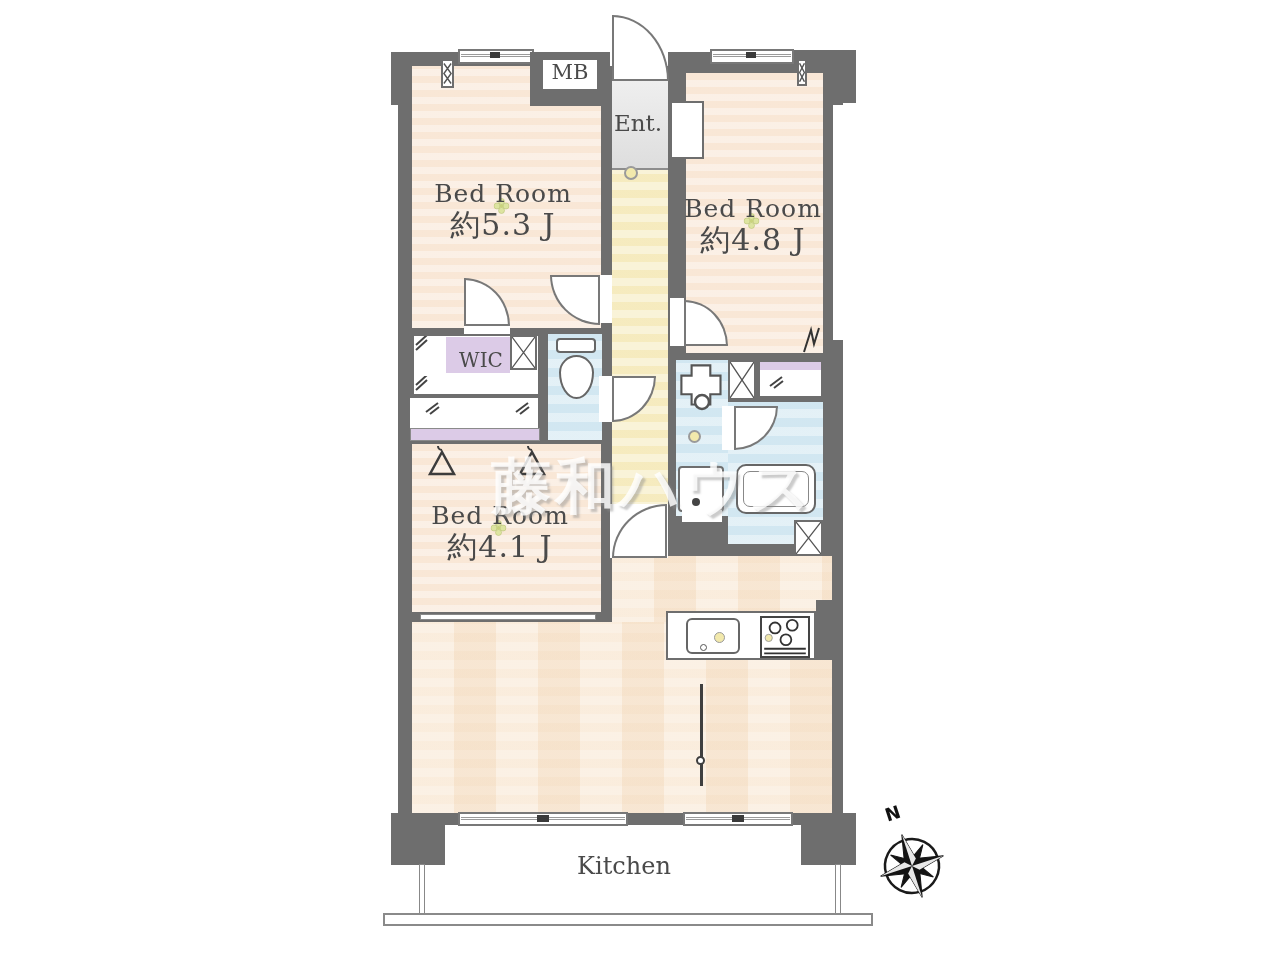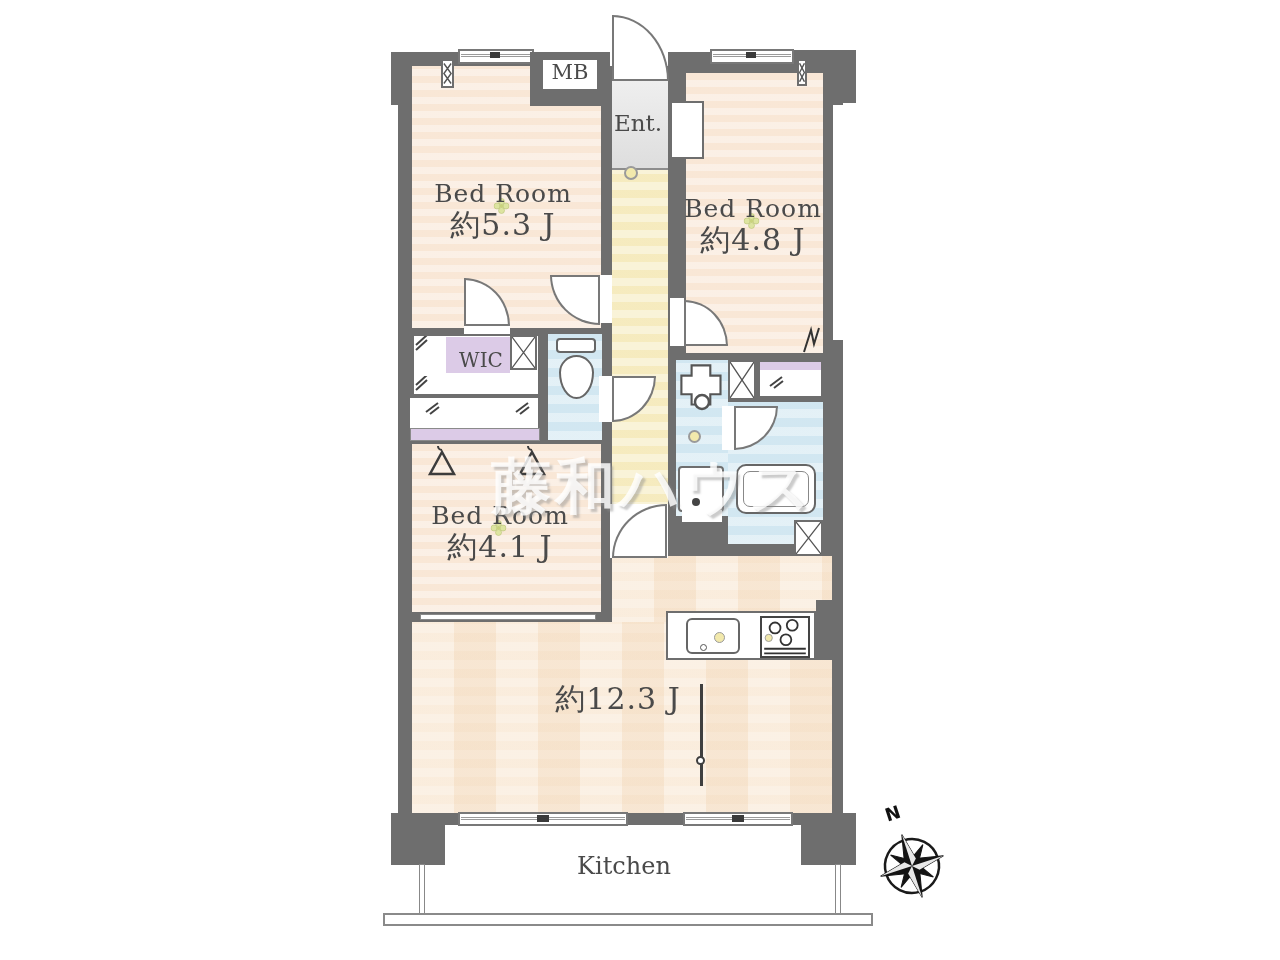--- a/index.html
+++ b/index.html
@@ -251,21 +251,20 @@
             <circle cx="8" cy="12.5" r="3"></circle>
             <circle cx="3.5" cy="8" r="3"></circle>
             <circle cx="12.5" cy="8" r="3"></circle>
           </g>
           <circle cx="8" cy="8" r="2" fill="#c9d37e"></circle>
         </svg>
       <span>約4.1 J</span>
     </div>
   </div>
   <div class="abs lbl" style="left:618px;top:682px;">
-    <div class="ar">約12.3 J</div>
   </div>
 
   <div class="abs" id="watermark">藤和ハウス</div>
 
   <svg class="abs" style="left:862px;top:798px;" width="92" height="116" viewBox="0 0 92 116">
     <g transform="translate(50,68) rotate(-18)">
       <circle cx="0" cy="0" r="27" fill="none" stroke="#1a1a1a" stroke-width="2.5"></circle>
       <g fill="#141414" stroke="#141414" stroke-width="1">
         <path d="M0,-33 L6,-6 L33,0 L6,6 L0,33 L-6,6 L-33,0 L-6,-6 Z"></path>
         <path d="M0,-24 L4.5,-4.5 L24,0 L4.5,4.5 L0,24 L-4.5,4.5 L-24,0 L-4.5,-4.5 Z" transform="rotate(45)"></path>

